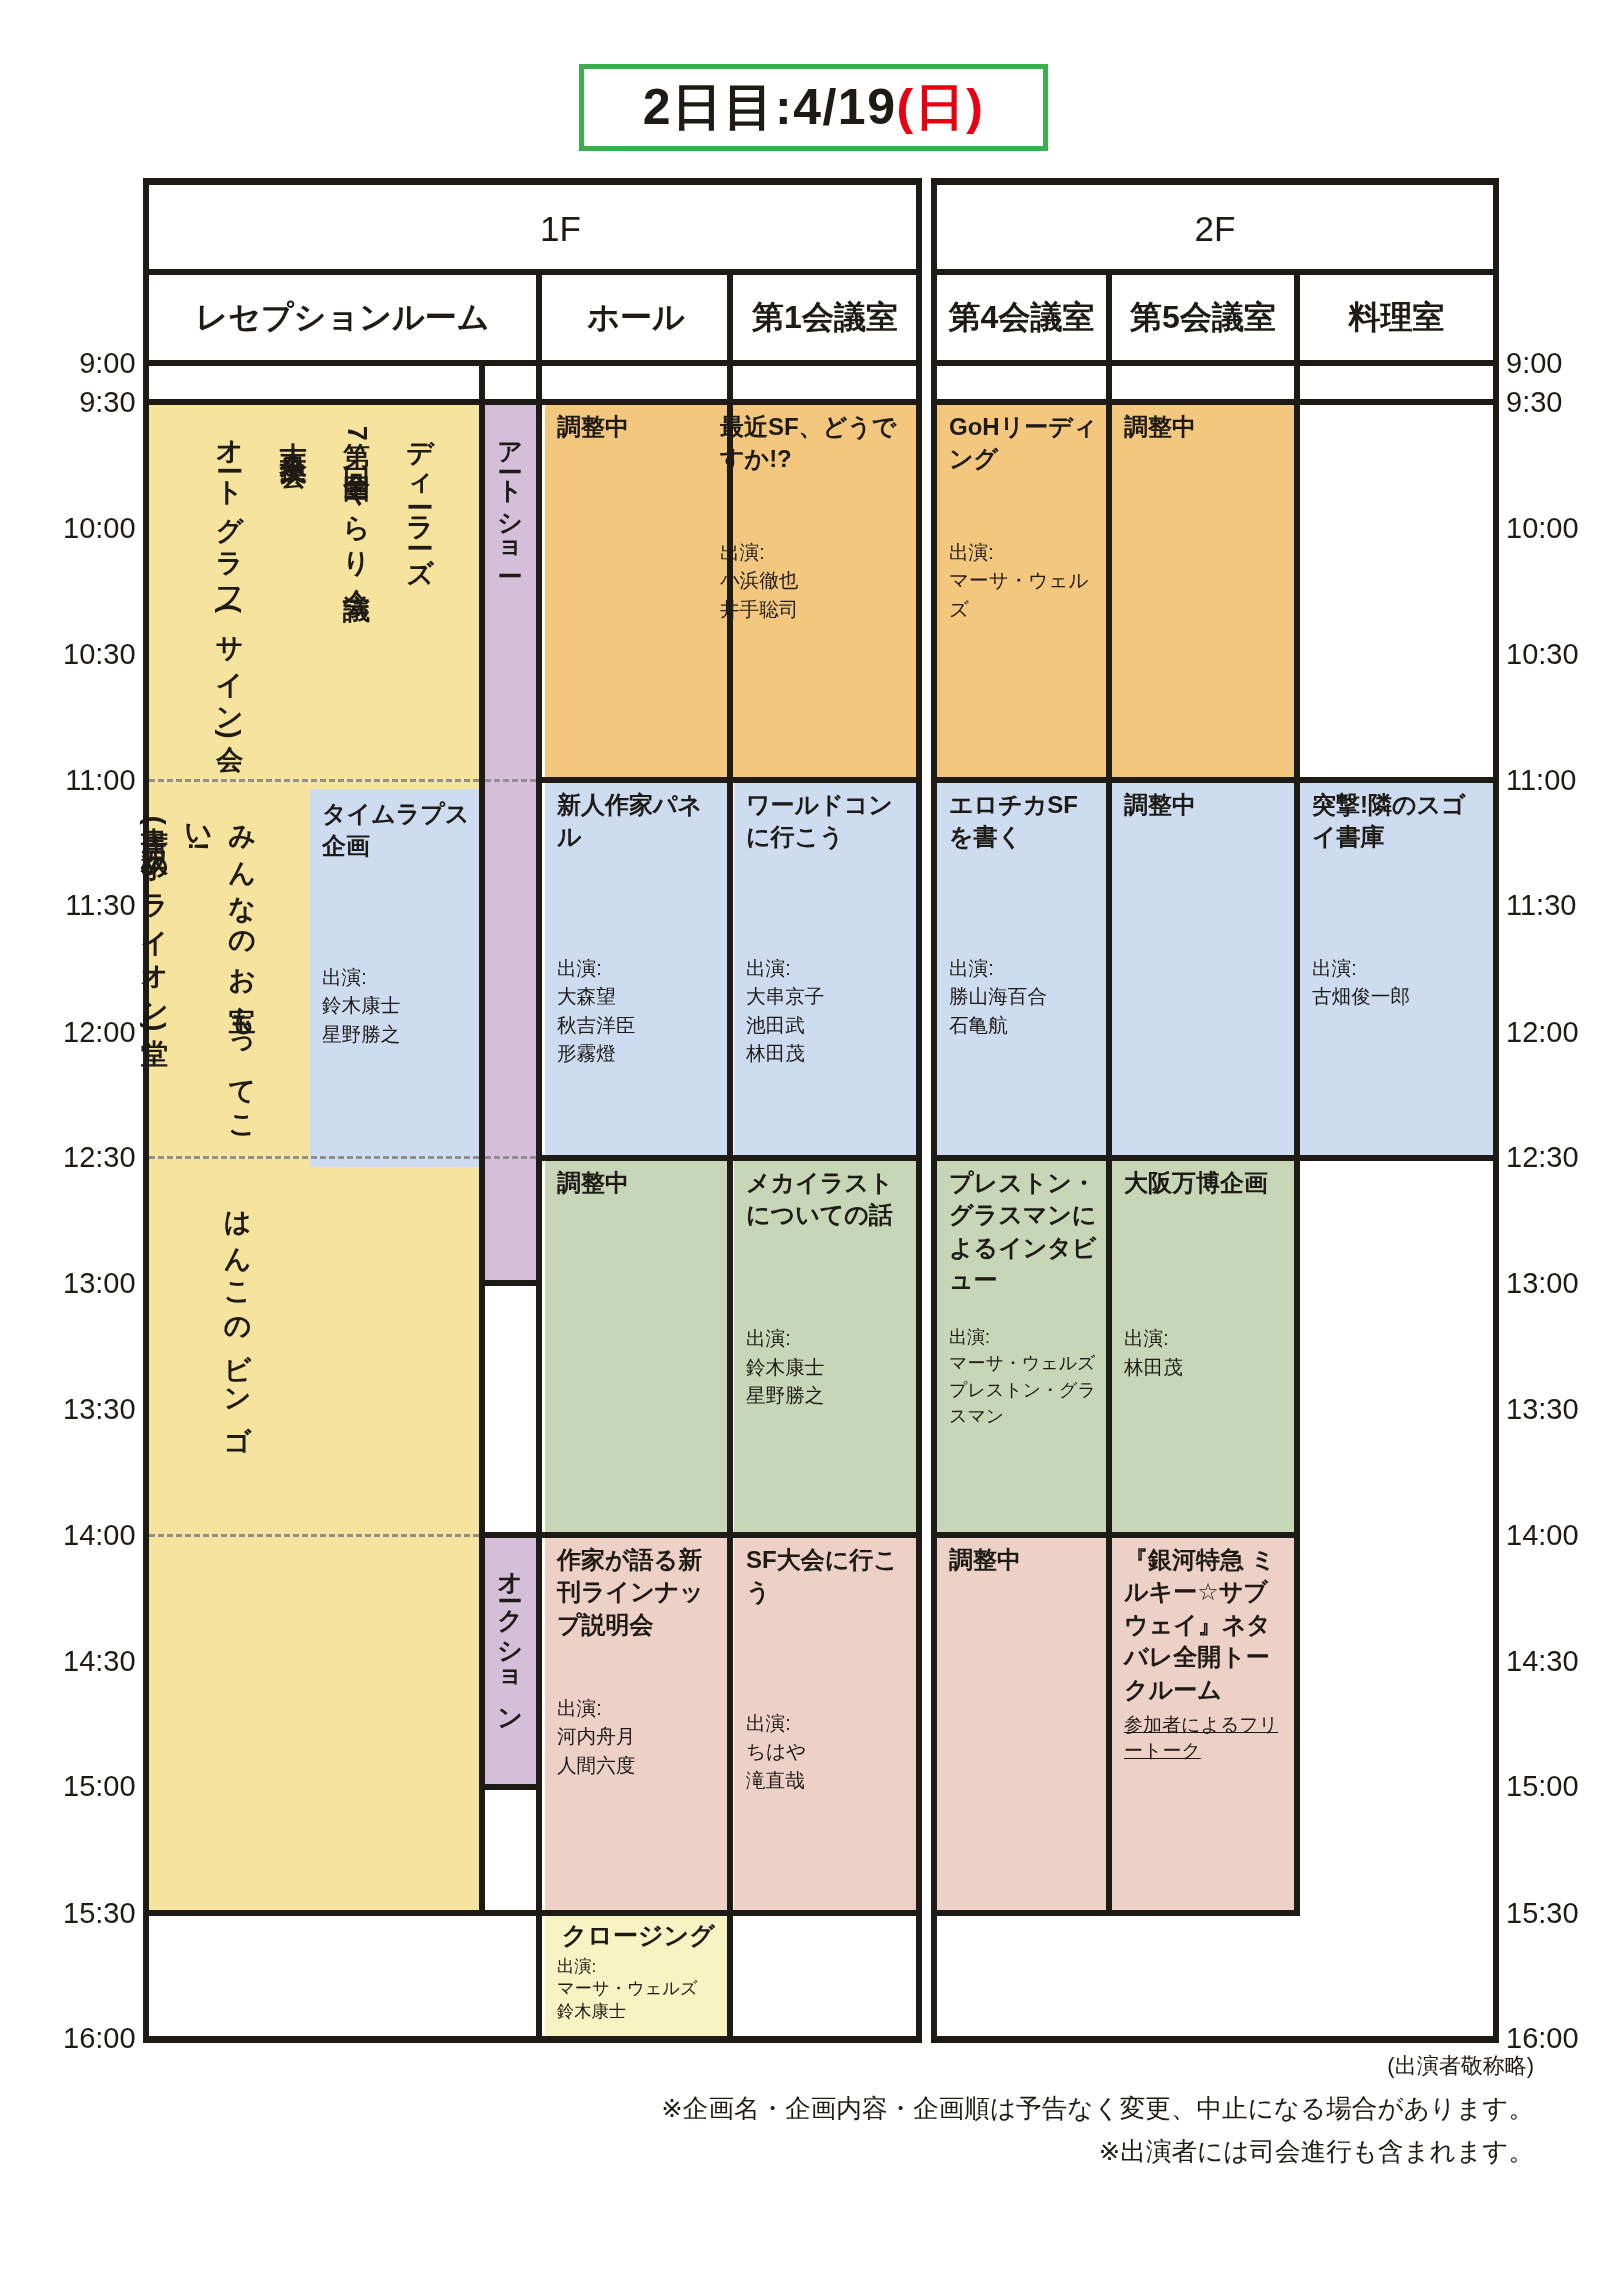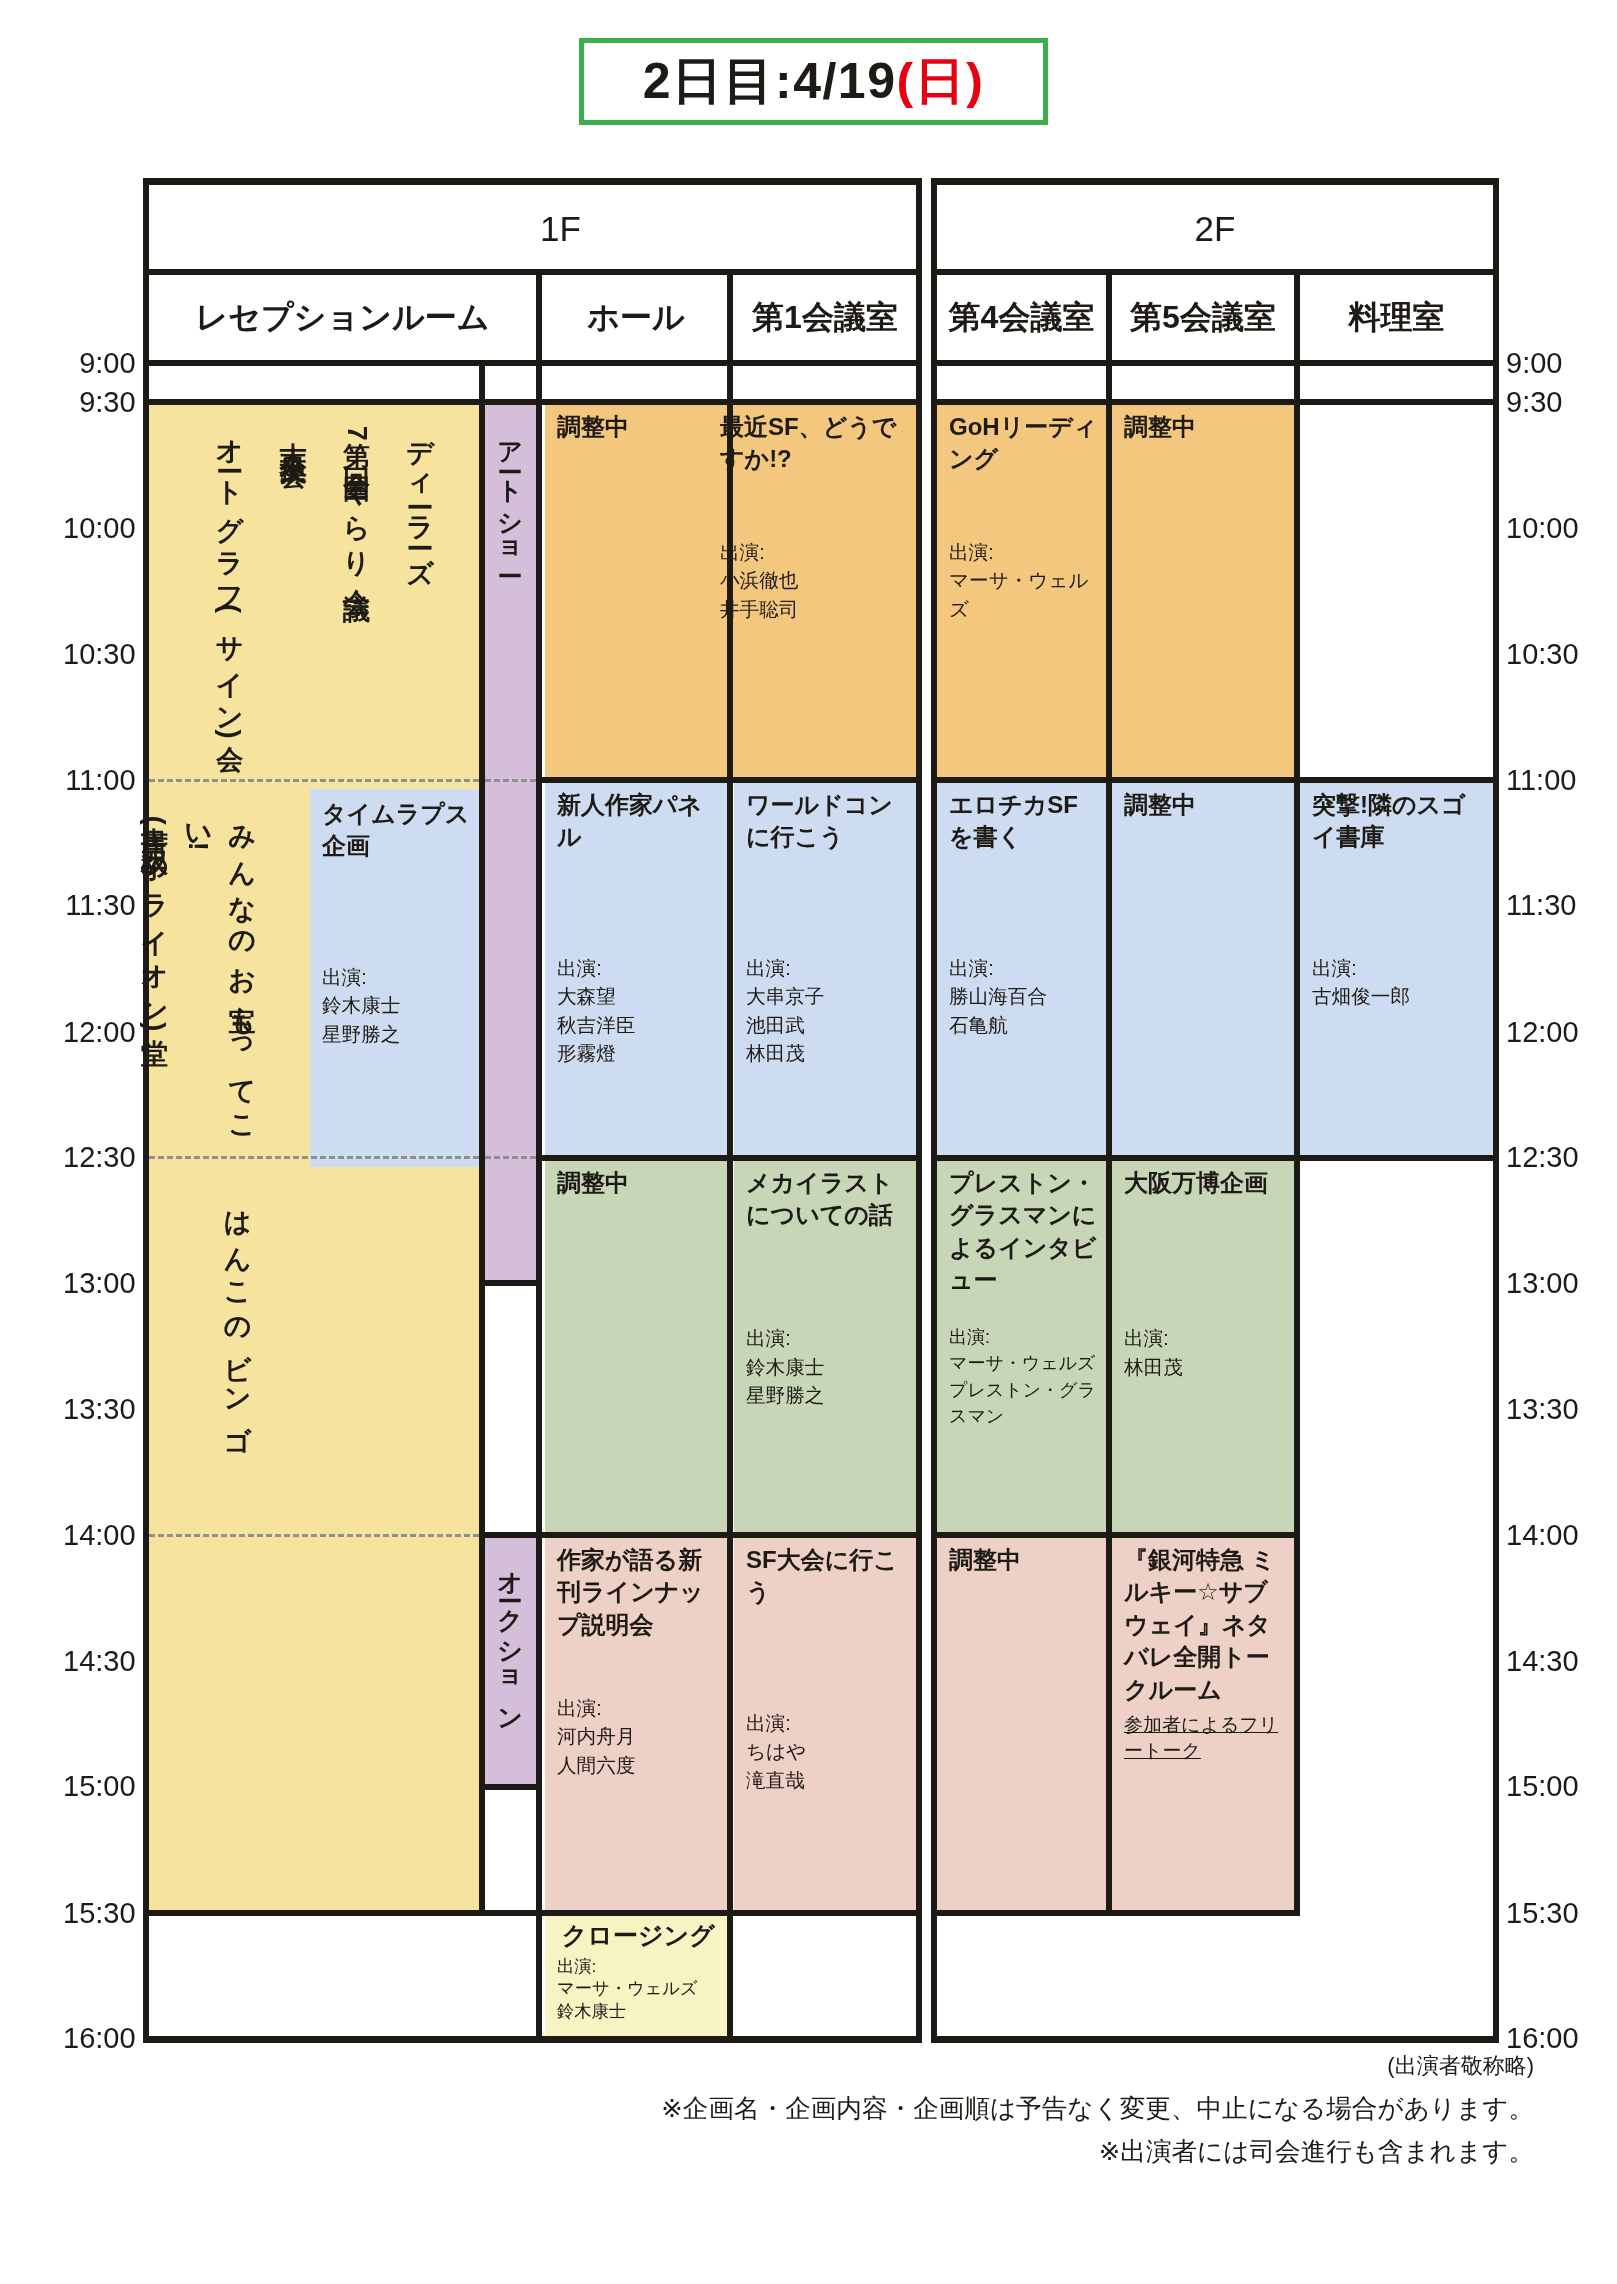--- a/index.html
+++ b/index.html
@@ -1,19 +1,19 @@
 <!DOCTYPE html>
 <html style="font-size:12px"><head>
 <meta charset="utf-8">
 <style>
   html,body{margin:0;padding:0;background:#ffffff;}
   .page{position:relative;width:1617px;height:2284px;background:#ffffff;overflow:hidden;
         font-family:"Liberation Sans","DejaVu Sans",sans-serif;color:#1e1a15;}
   
-  .title-box{position:absolute;left:579px;top:38px;width:459px;height:77px;
+  .title-box{position:absolute;left:579px;top:64px;width:459px;height:77px;
              border:5.3px solid #3cae4e;background:#fff;display:flex;align-items:center;justify-content:center;
              font-size:50px;font-weight:700;letter-spacing:1.5px;}
   
   .hline,.vline{position:absolute;background:#1e1a15;}
   .dash{position:absolute;border-top:3px dashed #8f8f8f;height:0;}
   
   .hcell{position:absolute;display:flex;align-items:center;justify-content:center;background:#fff;}
   .floor-label{font-size:35px;font-weight:500;}
   .room-label{font-size:32px;font-weight:600;}
   

